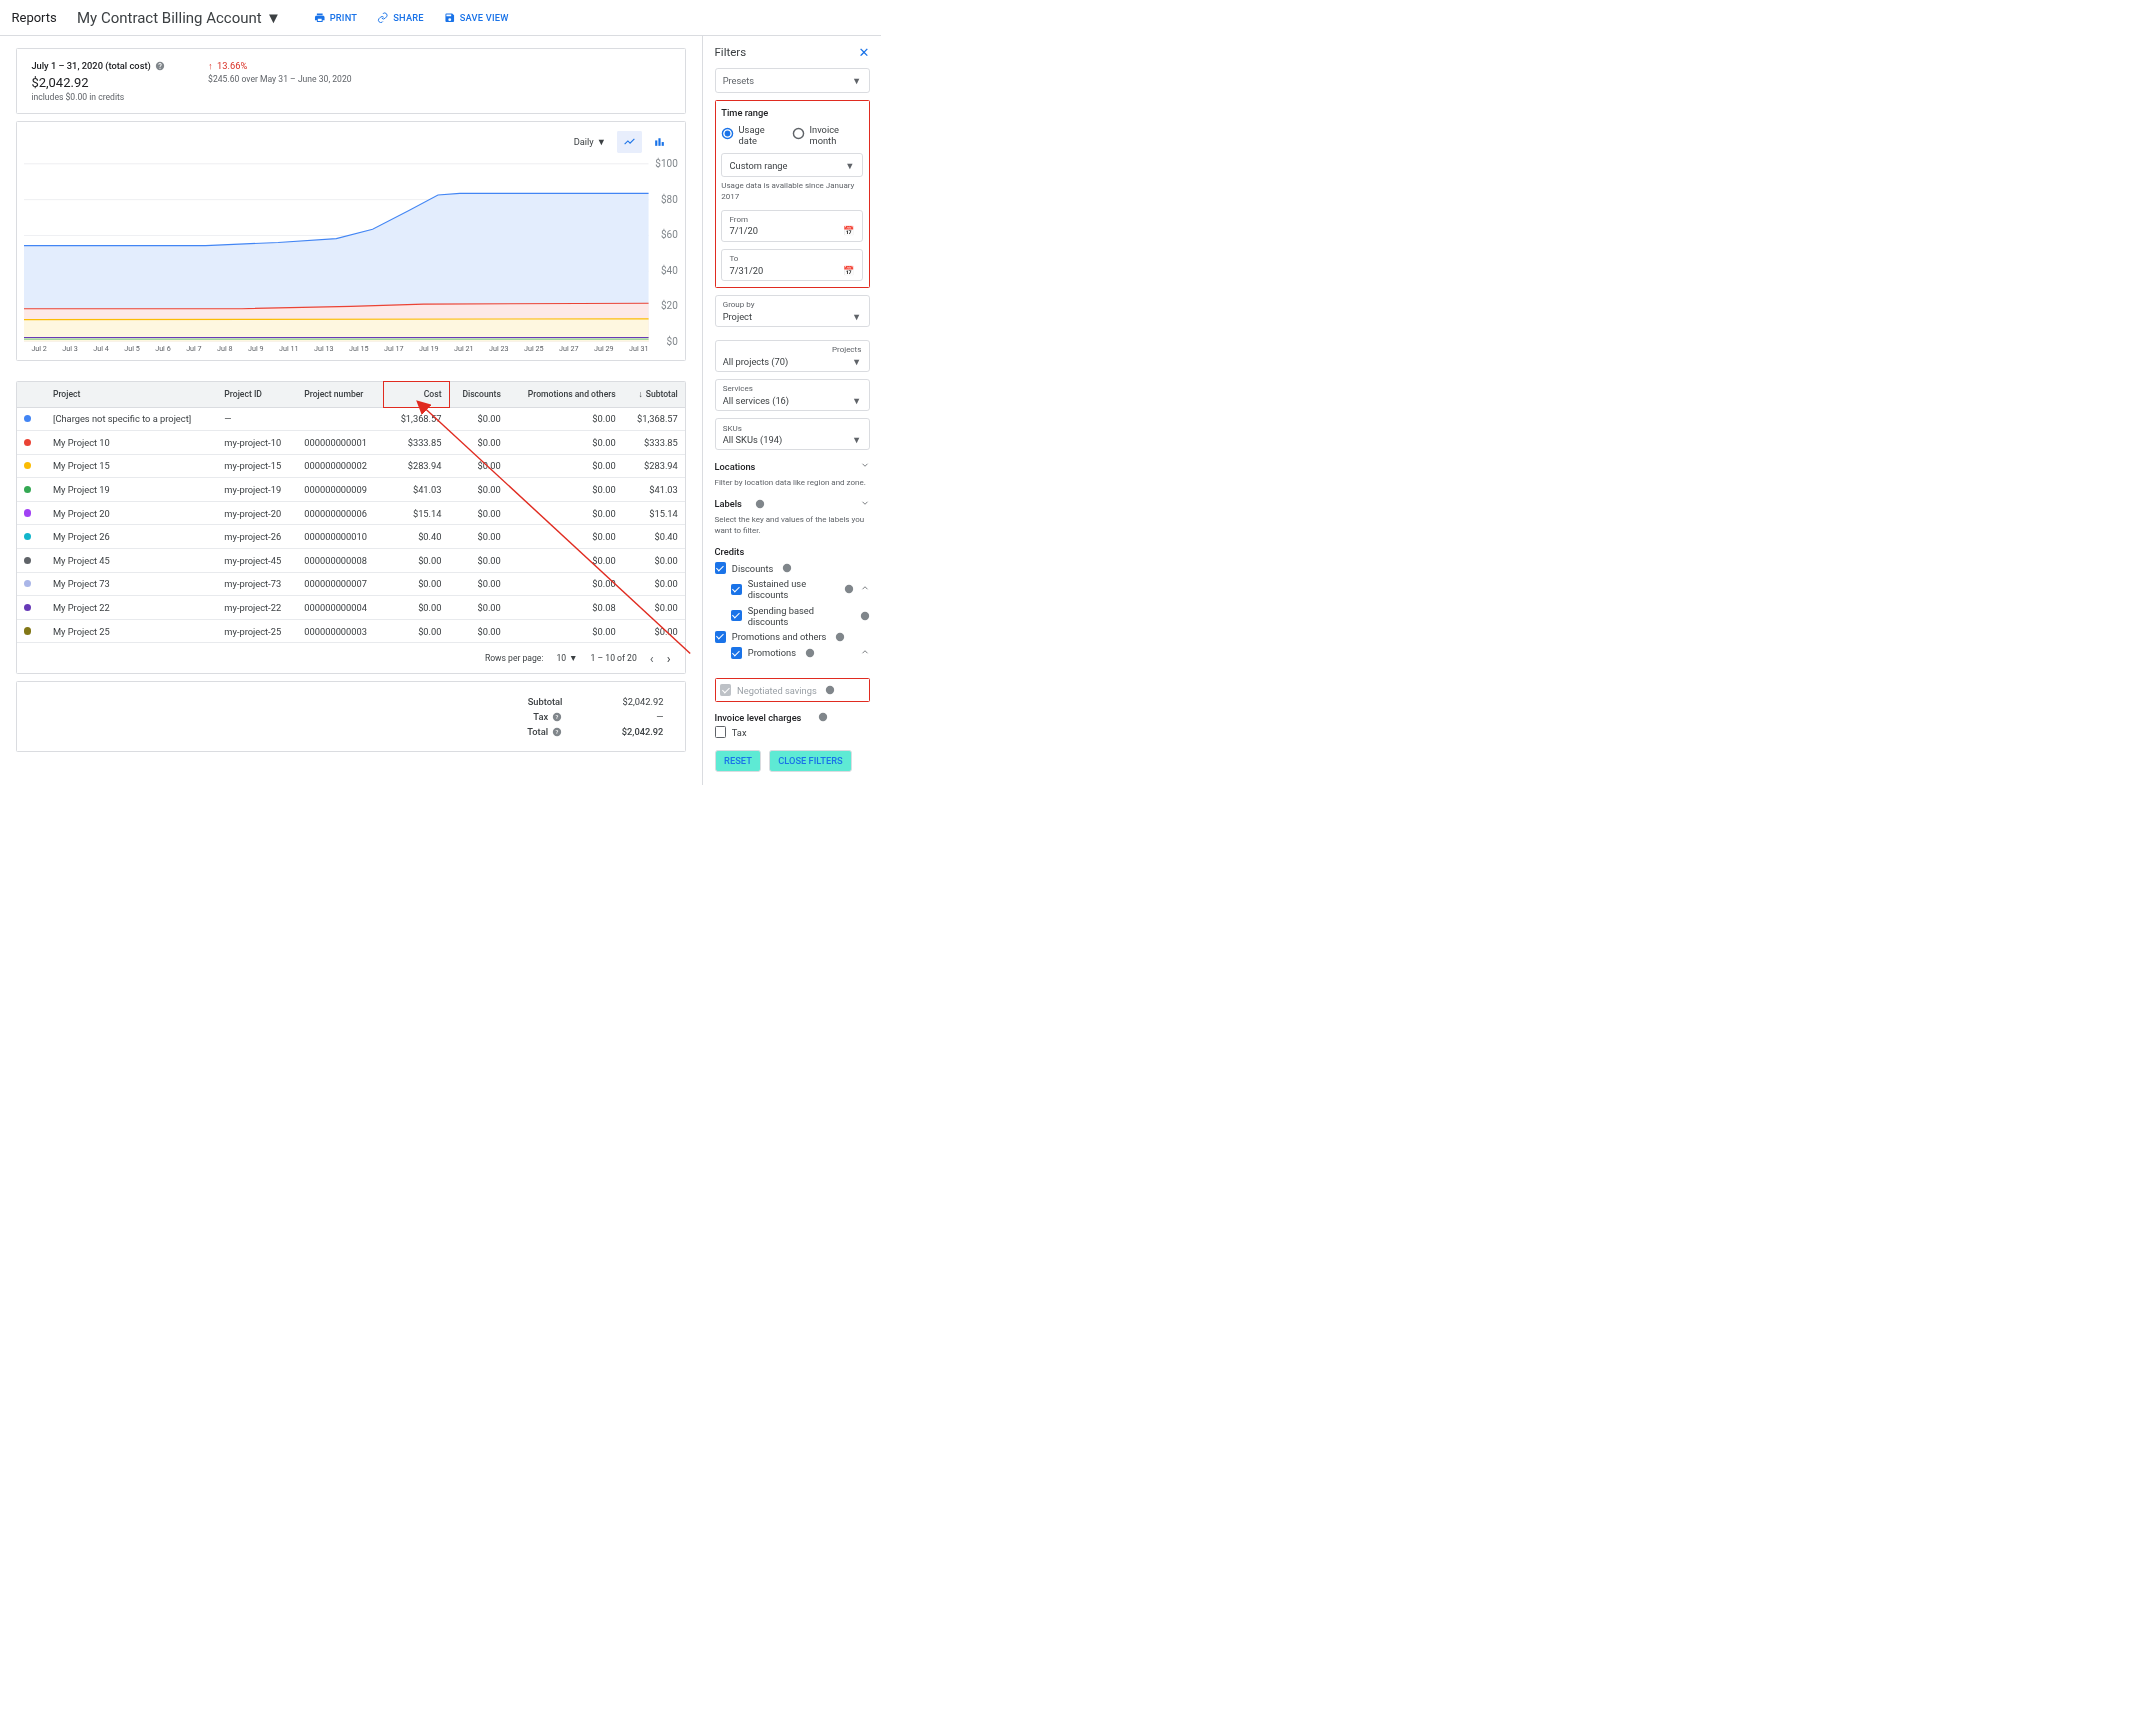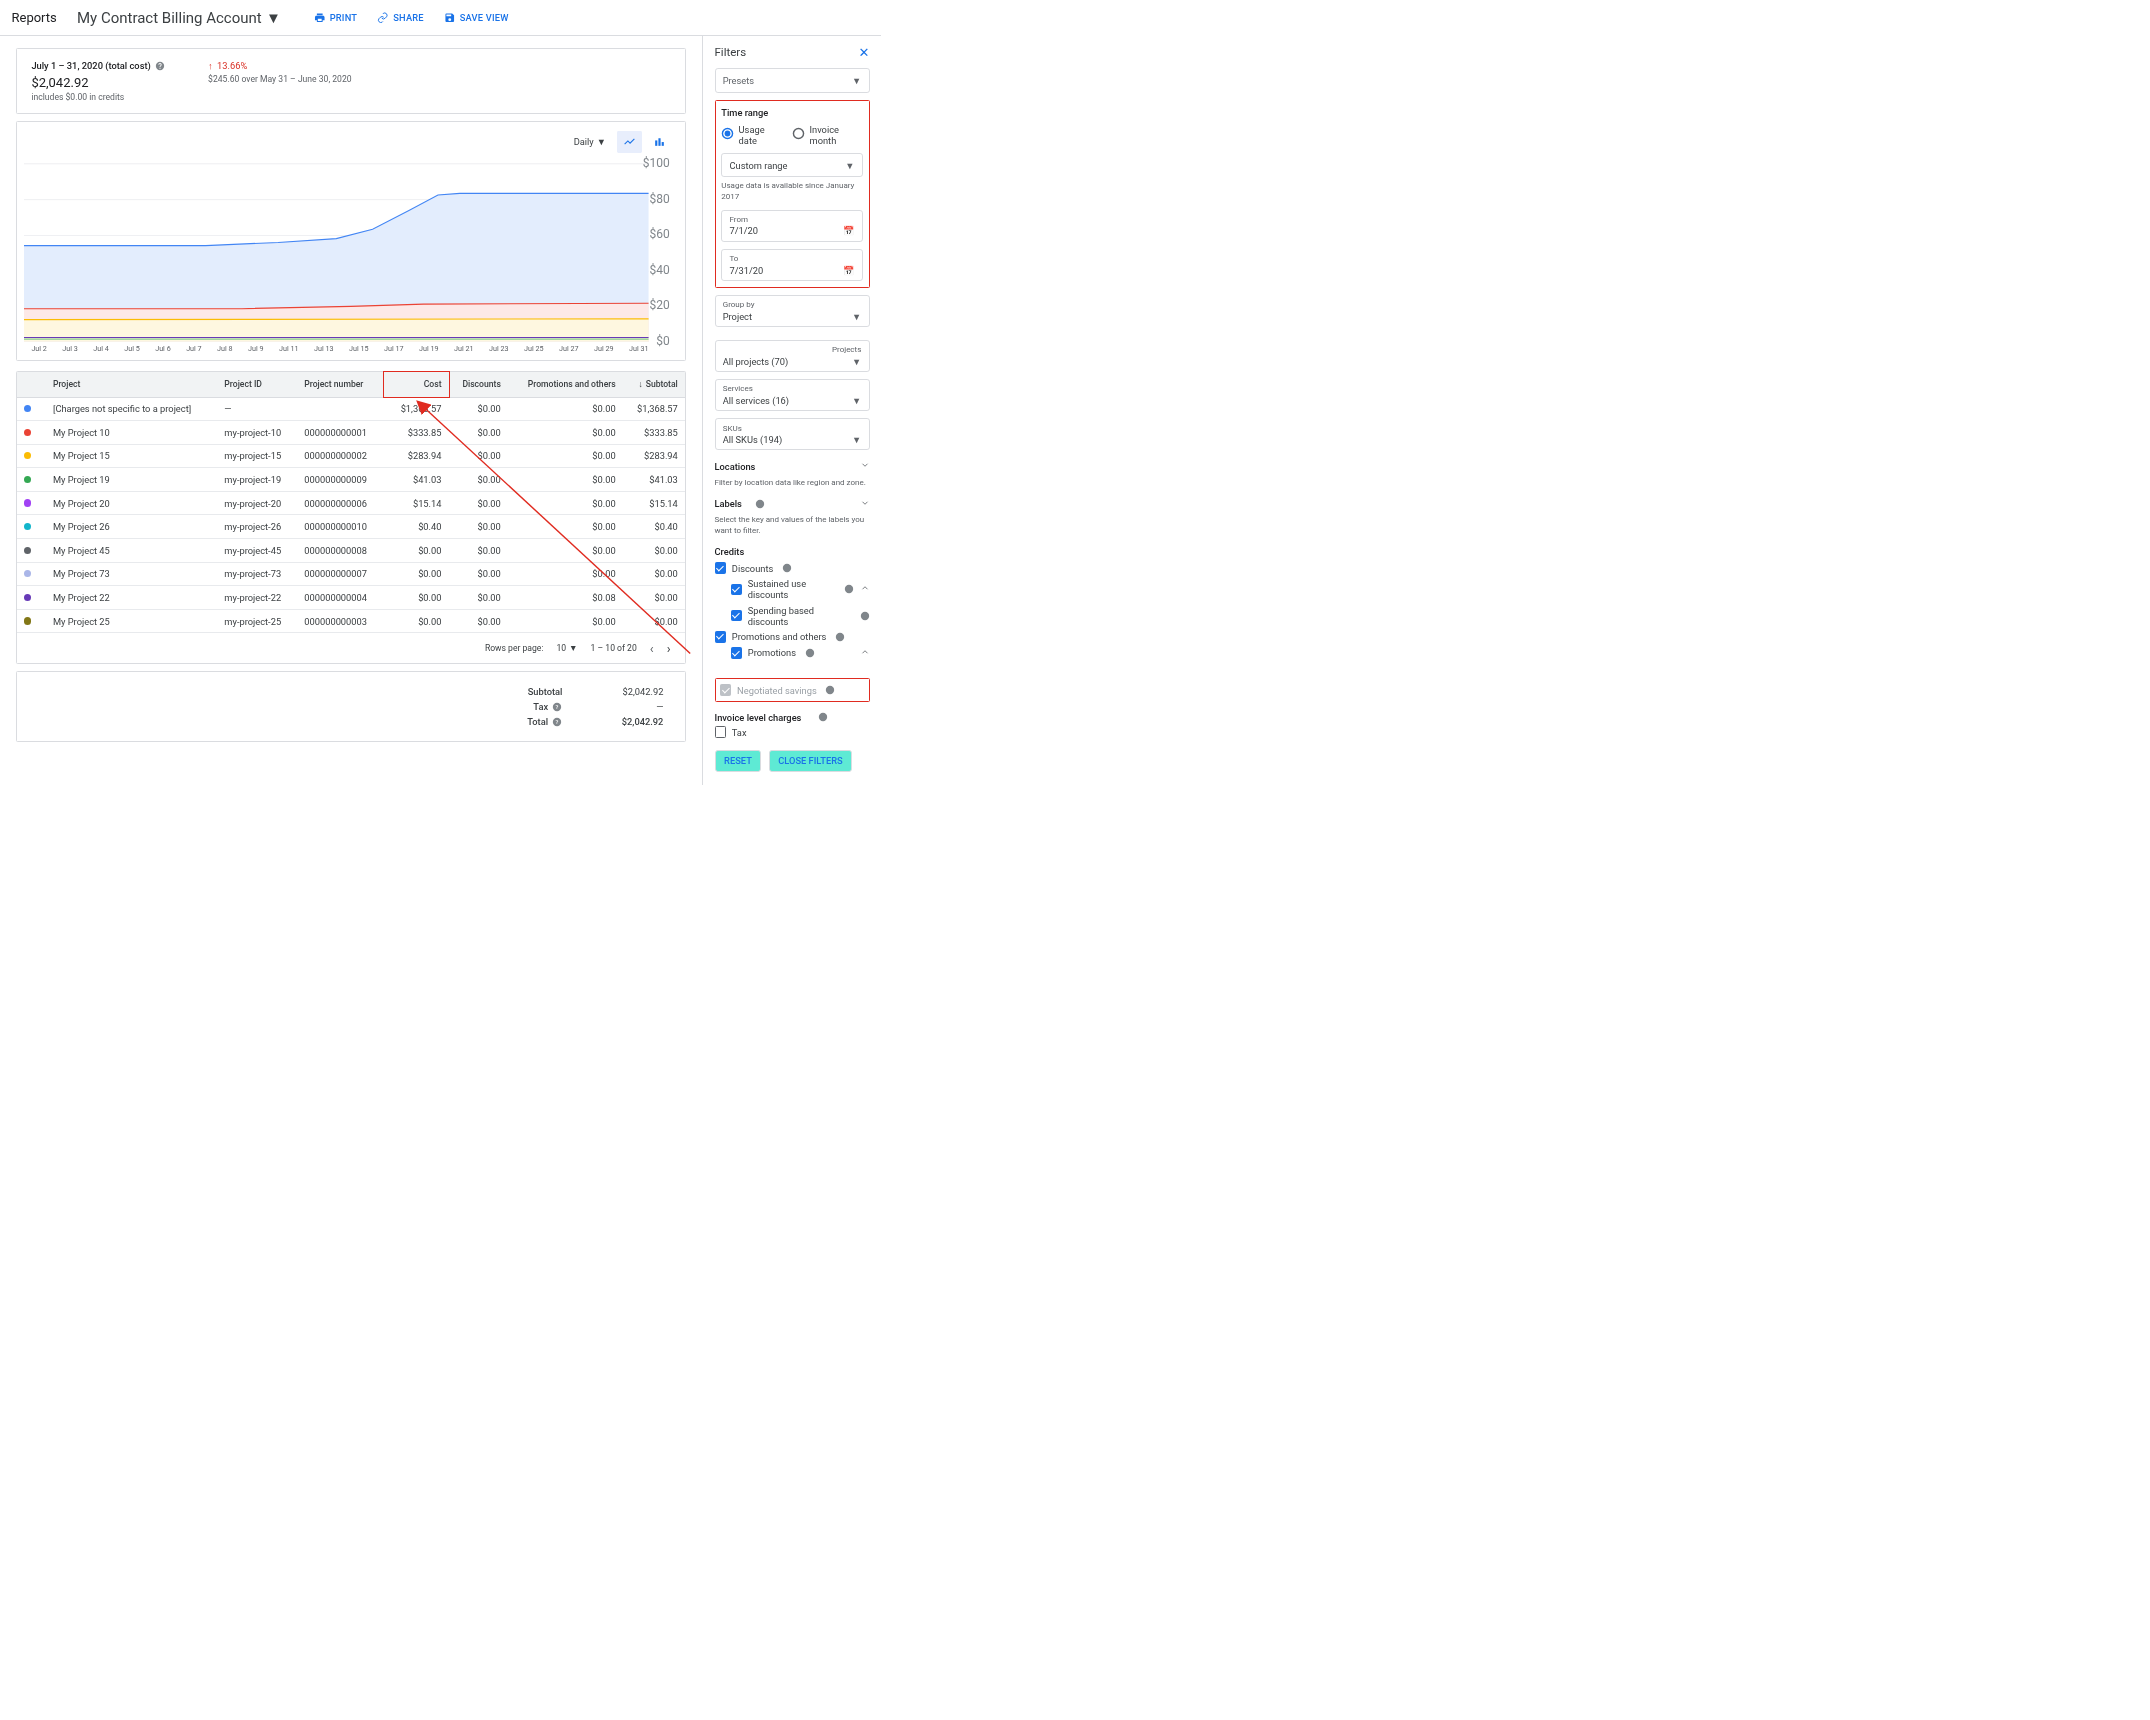--- a/index.html
+++ b/index.html
@@ -10,28 +10,28 @@
   .acct-sel{display:flex;align-items:center;gap:4.3px;font-size:15px;color:#3c4043;cursor:pointer;margin-right:20px;}
   .tb-btn{display:flex;align-items:center;gap:4.3px;color:#1a73e8;font-weight:500;font-size:9.3px;letter-spacing:0.2px;cursor:pointer;padding:0 7.2px;}
   .icon{display:inline-flex;align-items:center;justify-content:center;}
   .main{flex:1;padding:11.5px 16px 17px 16px;border-right:0.7px solid #dadce0;min-width:0;}
   .card{border:0.7px solid #dadce0;border-radius:1.4px;background:#fff;}
   .summary-card{padding:11.5px 14.4px;display:flex;gap:43px;margin-bottom:7.2px;}
   .summary-title{font-weight:500;color:#202124;margin-bottom:4.3px;display:flex;align-items:center;gap:4.3px;}
   .summary-main{font-size:13px;font-weight:400;color:#202124;margin-bottom:1.4px;}
   .summary-sub{font-size:8.6px;color:#5f6368;}
   .delta-row{display:flex;align-items:center;gap:4.3px;color:#d93025;font-size:9.3px;margin-bottom:2.9px;}
-  .chart-card{padding:5.8px 7.2px 7.2px 7.2px;margin-bottom:10px;}
+  .chart-card{padding:5.8px 7.2px 7.2px 7.2px;margin-bottom:20px;}
   .chart-toolbar{display:flex;justify-content:flex-end;align-items:center;gap:5.8px;padding:2.9px 5.8px;}
   .daily-sel{display:flex;align-items:center;gap:2.9px;font-size:9.3px;cursor:pointer;margin-right:5.8px;}
   .chart-type-btn{width:24.4px;height:21.6px;display:flex;align-items:center;justify-content:center;color:#1a73e8;border-radius:1.4px;cursor:pointer;}
   .chart-type-btn.active{background:#e8eefc;}
   .chart-wrap{position:relative;height:187px;}
   .chart-wrap svg{width:100%;height:100%;}
-  .ylab{position:absolute;right:8px;font-size:12px;color:#80868b;transform:translateY(-50%);}
+  .ylab{position:absolute;right:0;font-size:10px;color:#80868b;transform:translateY(-50%);}
   .xaxis{display:flex;justify-content:space-between;padding:1.4px 29px 0 7.2px;font-size:7.2px;color:#5f6368;}
   .data-table{width:100%;border-collapse:collapse;}
   .data-table th{text-align:left;font-weight:500;font-size:8.6px;color:#3c4043;padding:7.2px 7.2px;background:#f1f3f4;border-bottom:0.7px solid #dadce0;}
   .data-table th.num, .data-table td.num{text-align:right;}
   .data-table td{padding:5.8px 7.2px;font-size:9.3px;border-bottom:0.7px solid #e8eaed;white-space:nowrap;}
   .dot{display:inline-block;width:7.2px;height:7.2px;border-radius:50%;margin-right:7.2px;}
   .pager{display:flex;justify-content:flex-end;align-items:center;gap:13px;padding:7.2px 14.4px;font-size:8.6px;color:#3c4043;}
   .totals-card{padding:11.5px 21.6px 11.5px 21.6px;margin-top:7.2px;}
   .totals-row{display:flex;justify-content:flex-end;gap:36px;padding:2.2px 0;align-items:center;}
   .totals-row .lab{text-align:right;font-weight:500;display:flex;align-items:center;gap:4.3px;}

